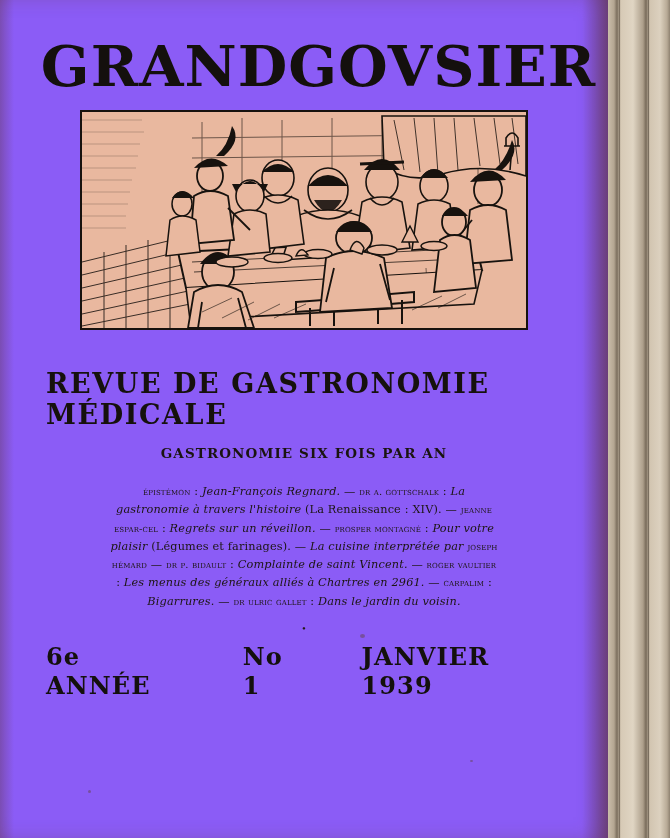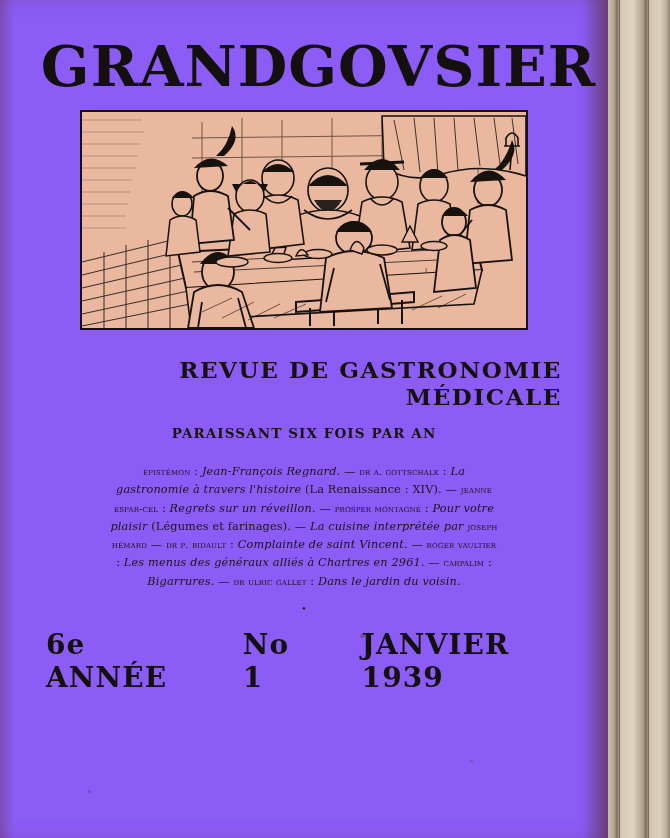--- a/index.html
+++ b/index.html
@@ -104,25 +104,25 @@
     width: 444px;
     height: 216px;
     background: #e7b39a;
     border: 2px solid #17120e;
     overflow: hidden;
   }
   .woodcut svg { display: block; }
 
   
   .subtitle {
-    text-align: right;
-    margin-top: 26px;
-    font-family: "DejaVu Serif", serif;
-    font-weight: bold;
-    font-size: 23px;
+    text-align: left;
+    margin-top: 38px;
+    font-family: "DejaVu Serif", serif;
+    font-weight: bold;
+    font-size: 27px;
     letter-spacing: 1.6px;
     color: #16110d;
   }
   .frequency {
     text-align: center;
     margin-top: 15px;
     font-family: "DejaVu Serif", serif;
     font-weight: bold;
     font-size: 13.5px;
     letter-spacing: 1.1px;
@@ -154,24 +154,24 @@
     color: #241a15;
     line-height: 1;
   }
 
   
   .issue-line {
     display: flex;
     justify-content: center;
     align-items: flex-end;
     gap: 54px;
-    margin-top: 14px;
-    font-family: "DejaVu Serif", serif;
-    font-weight: bold;
-    font-size: 28px;
+    margin-top: 8px;
+    font-family: "DejaVu Serif", serif;
+    font-weight: bold;
+    font-size: 24px;
     letter-spacing: 1.1px;
     color: #14100d;
   }
 
   .address {
     text-align: center;
     margin-top: 26px;
     font-family: "DejaVu Serif", serif;
     font-weight: bold;
     font-size: 19px;
@@ -337,21 +337,21 @@
           </g>
 
           <g stroke="#17120e" stroke-width="0.7" opacity="0.3">
             <path d="M0 8 L60 8 M0 20 L62 20 M0 32 L58 32 M0 44 L56 44 M0 56 L54 56 M0 68 L50 68 M0 80 L48 80 M0 92 L46 92 M0 104 L44 104 M0 116 L44 116"></path>
           </g>
         </svg>
       </div>
 
       <div class="subtitle">REVUE DE GASTRONOMIE MÉDICALE</div>
 
-      <div class="frequency">PARAISSANT SIX FOIS PAR AN</div>
+      <div class="frequency">GASTRONOMIE SIX FOIS PAR AN</div>
 
       <div class="contents">
         <span class="sc">ÉPISTÉMON</span><span> : </span><span class="it">Jean-François Regnard.</span><span> —</span>
         <span class="sc">Dr A. GOTTSCHALK</span><span> : </span><span class="it">La gastronomie à travers l'histoire</span><span> (La Renaissance : XIV).</span><span> —</span>
         <span class="sc">JEANNE ESPAR-CEL</span><span> : </span><span class="it">Regrets sur un réveillon.</span><span> —</span>
         <span class="sc">PROSPER MONTAGNÉ</span><span> : </span><span class="it">Pour votre plaisir</span><span> (Légumes et farinages).</span><span> —</span>
         <span class="it">La cuisine interprétée par</span>
         <span class="sc">JOSEPH HÉMARD</span><span> —</span>
         <span class="sc">Dr P. BIDAULT</span><span> : </span><span class="it">Complainte de saint Vincent.</span><span> —</span>
         <span class="sc">ROGER VAULTIER</span><span> : </span><span class="it">Les menus des généraux alliés à Chartres en 2961.</span><span> —</span>

